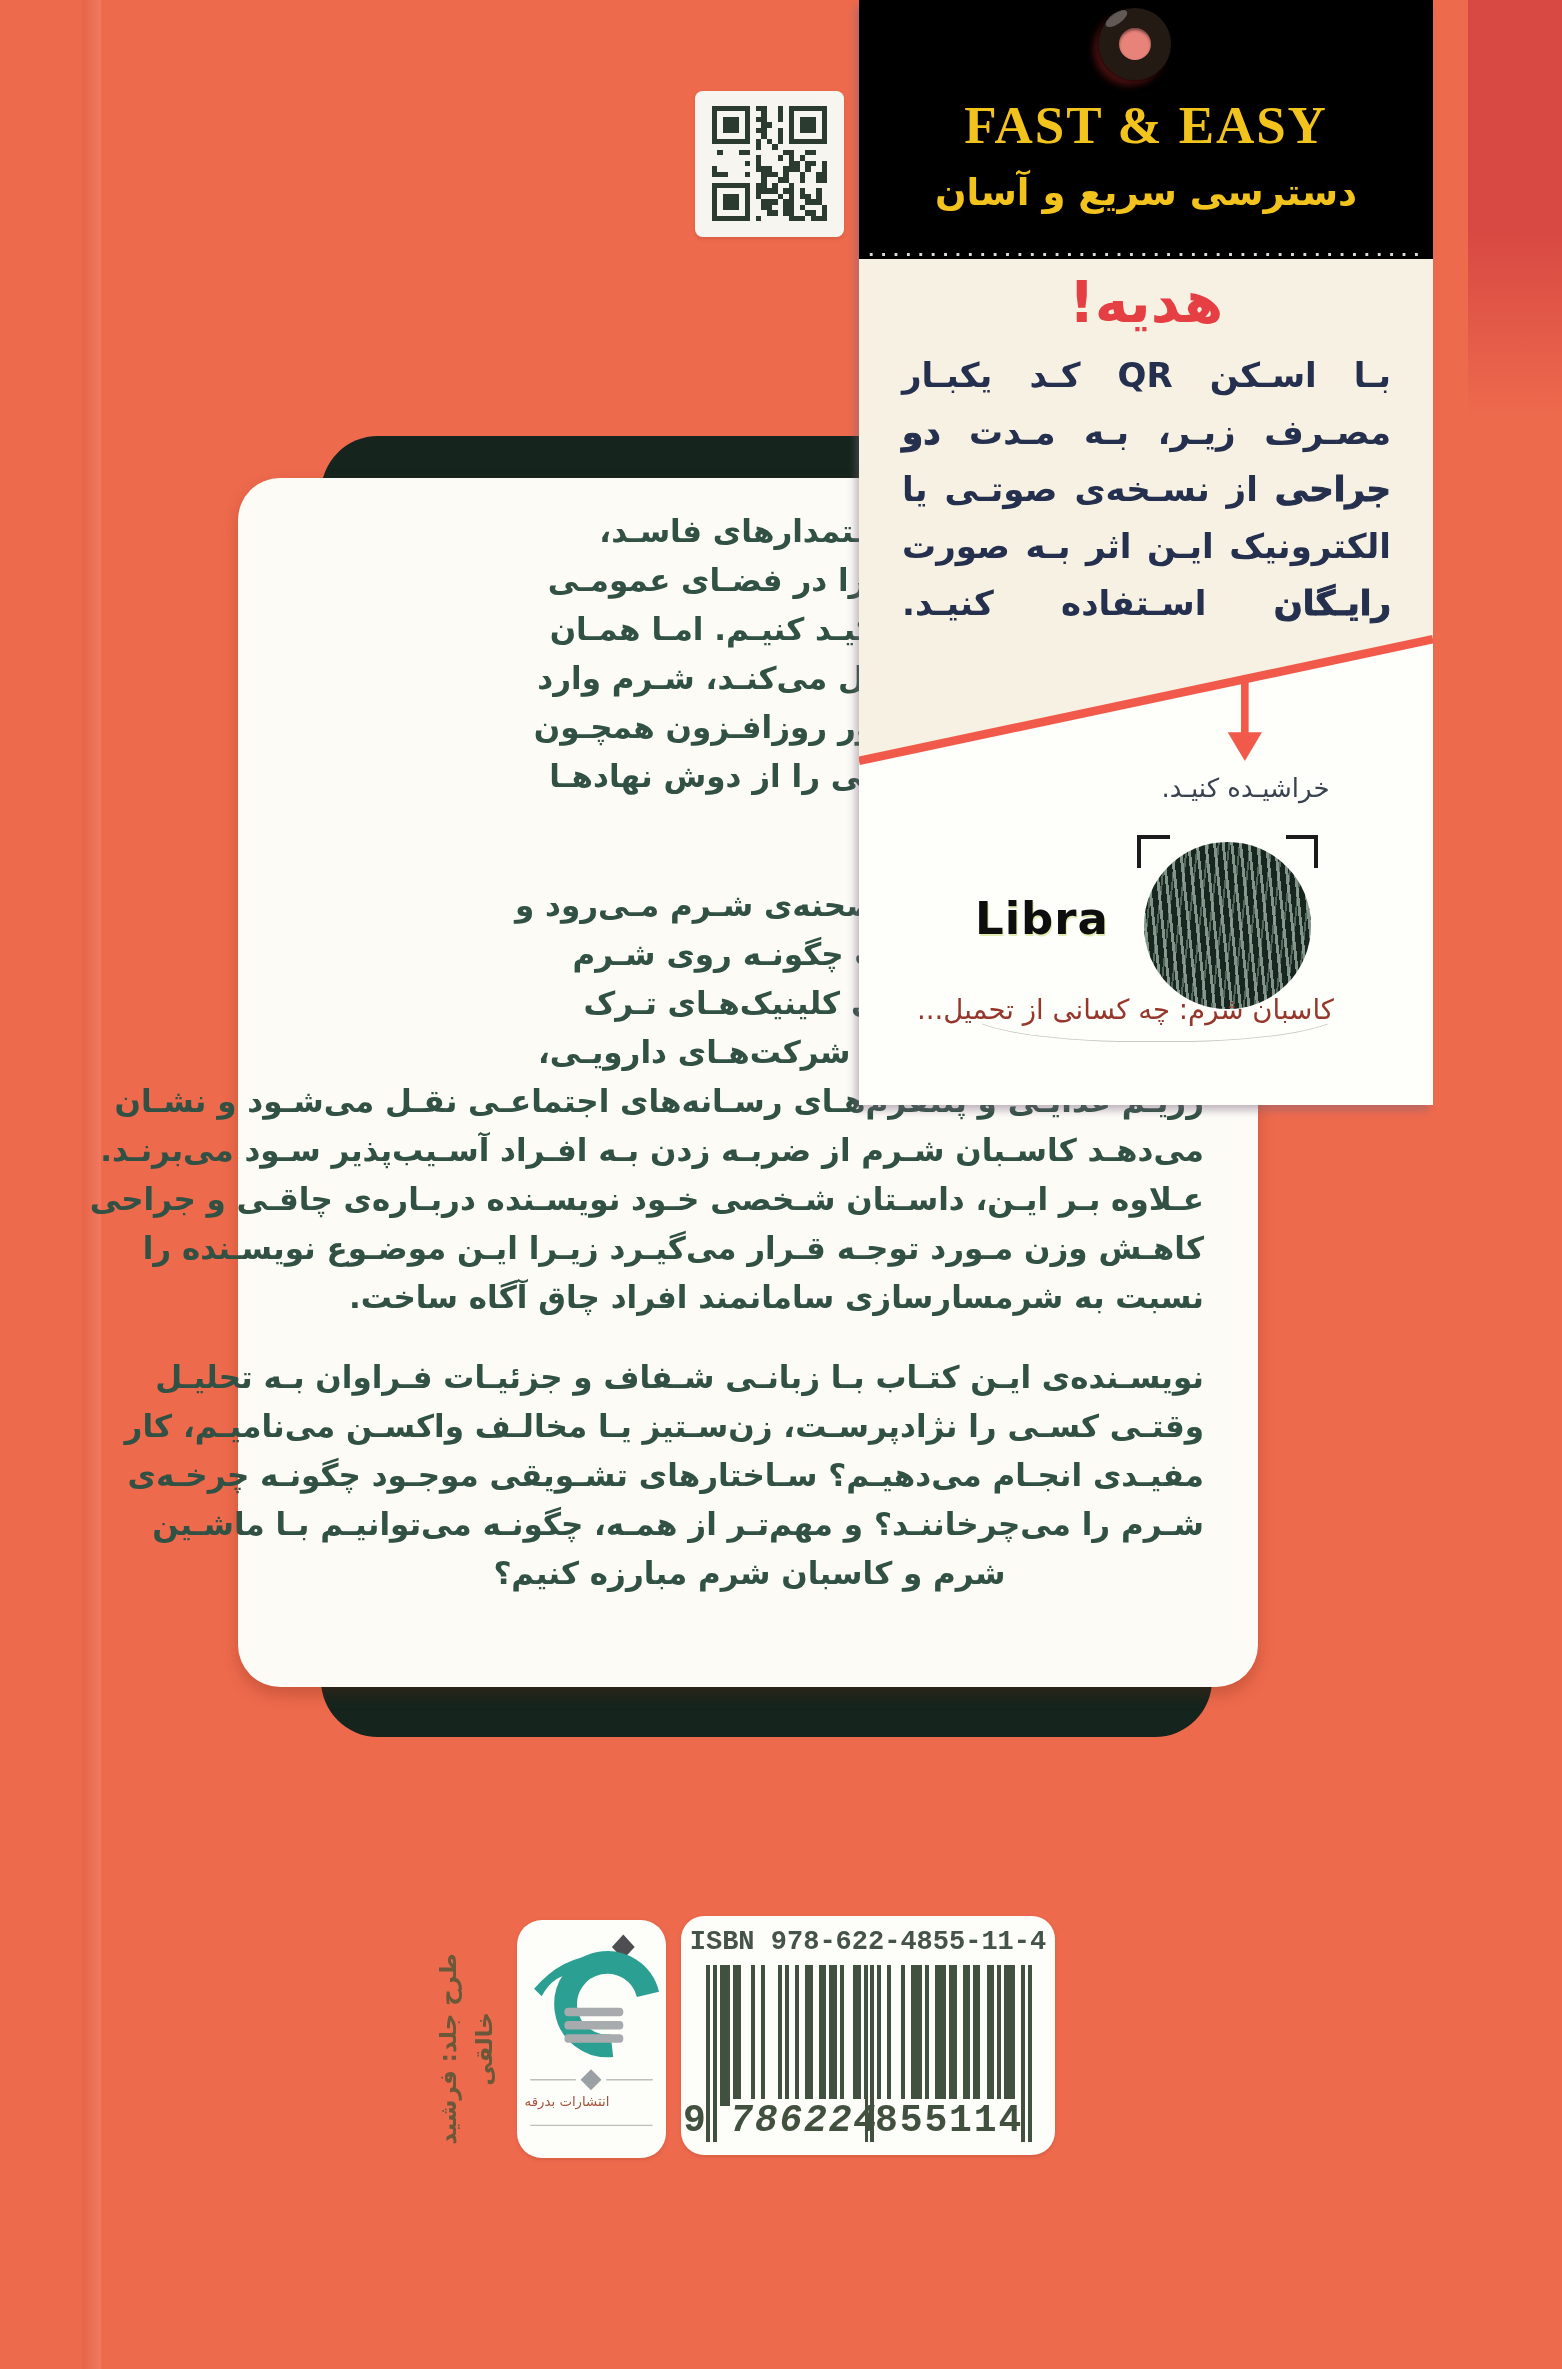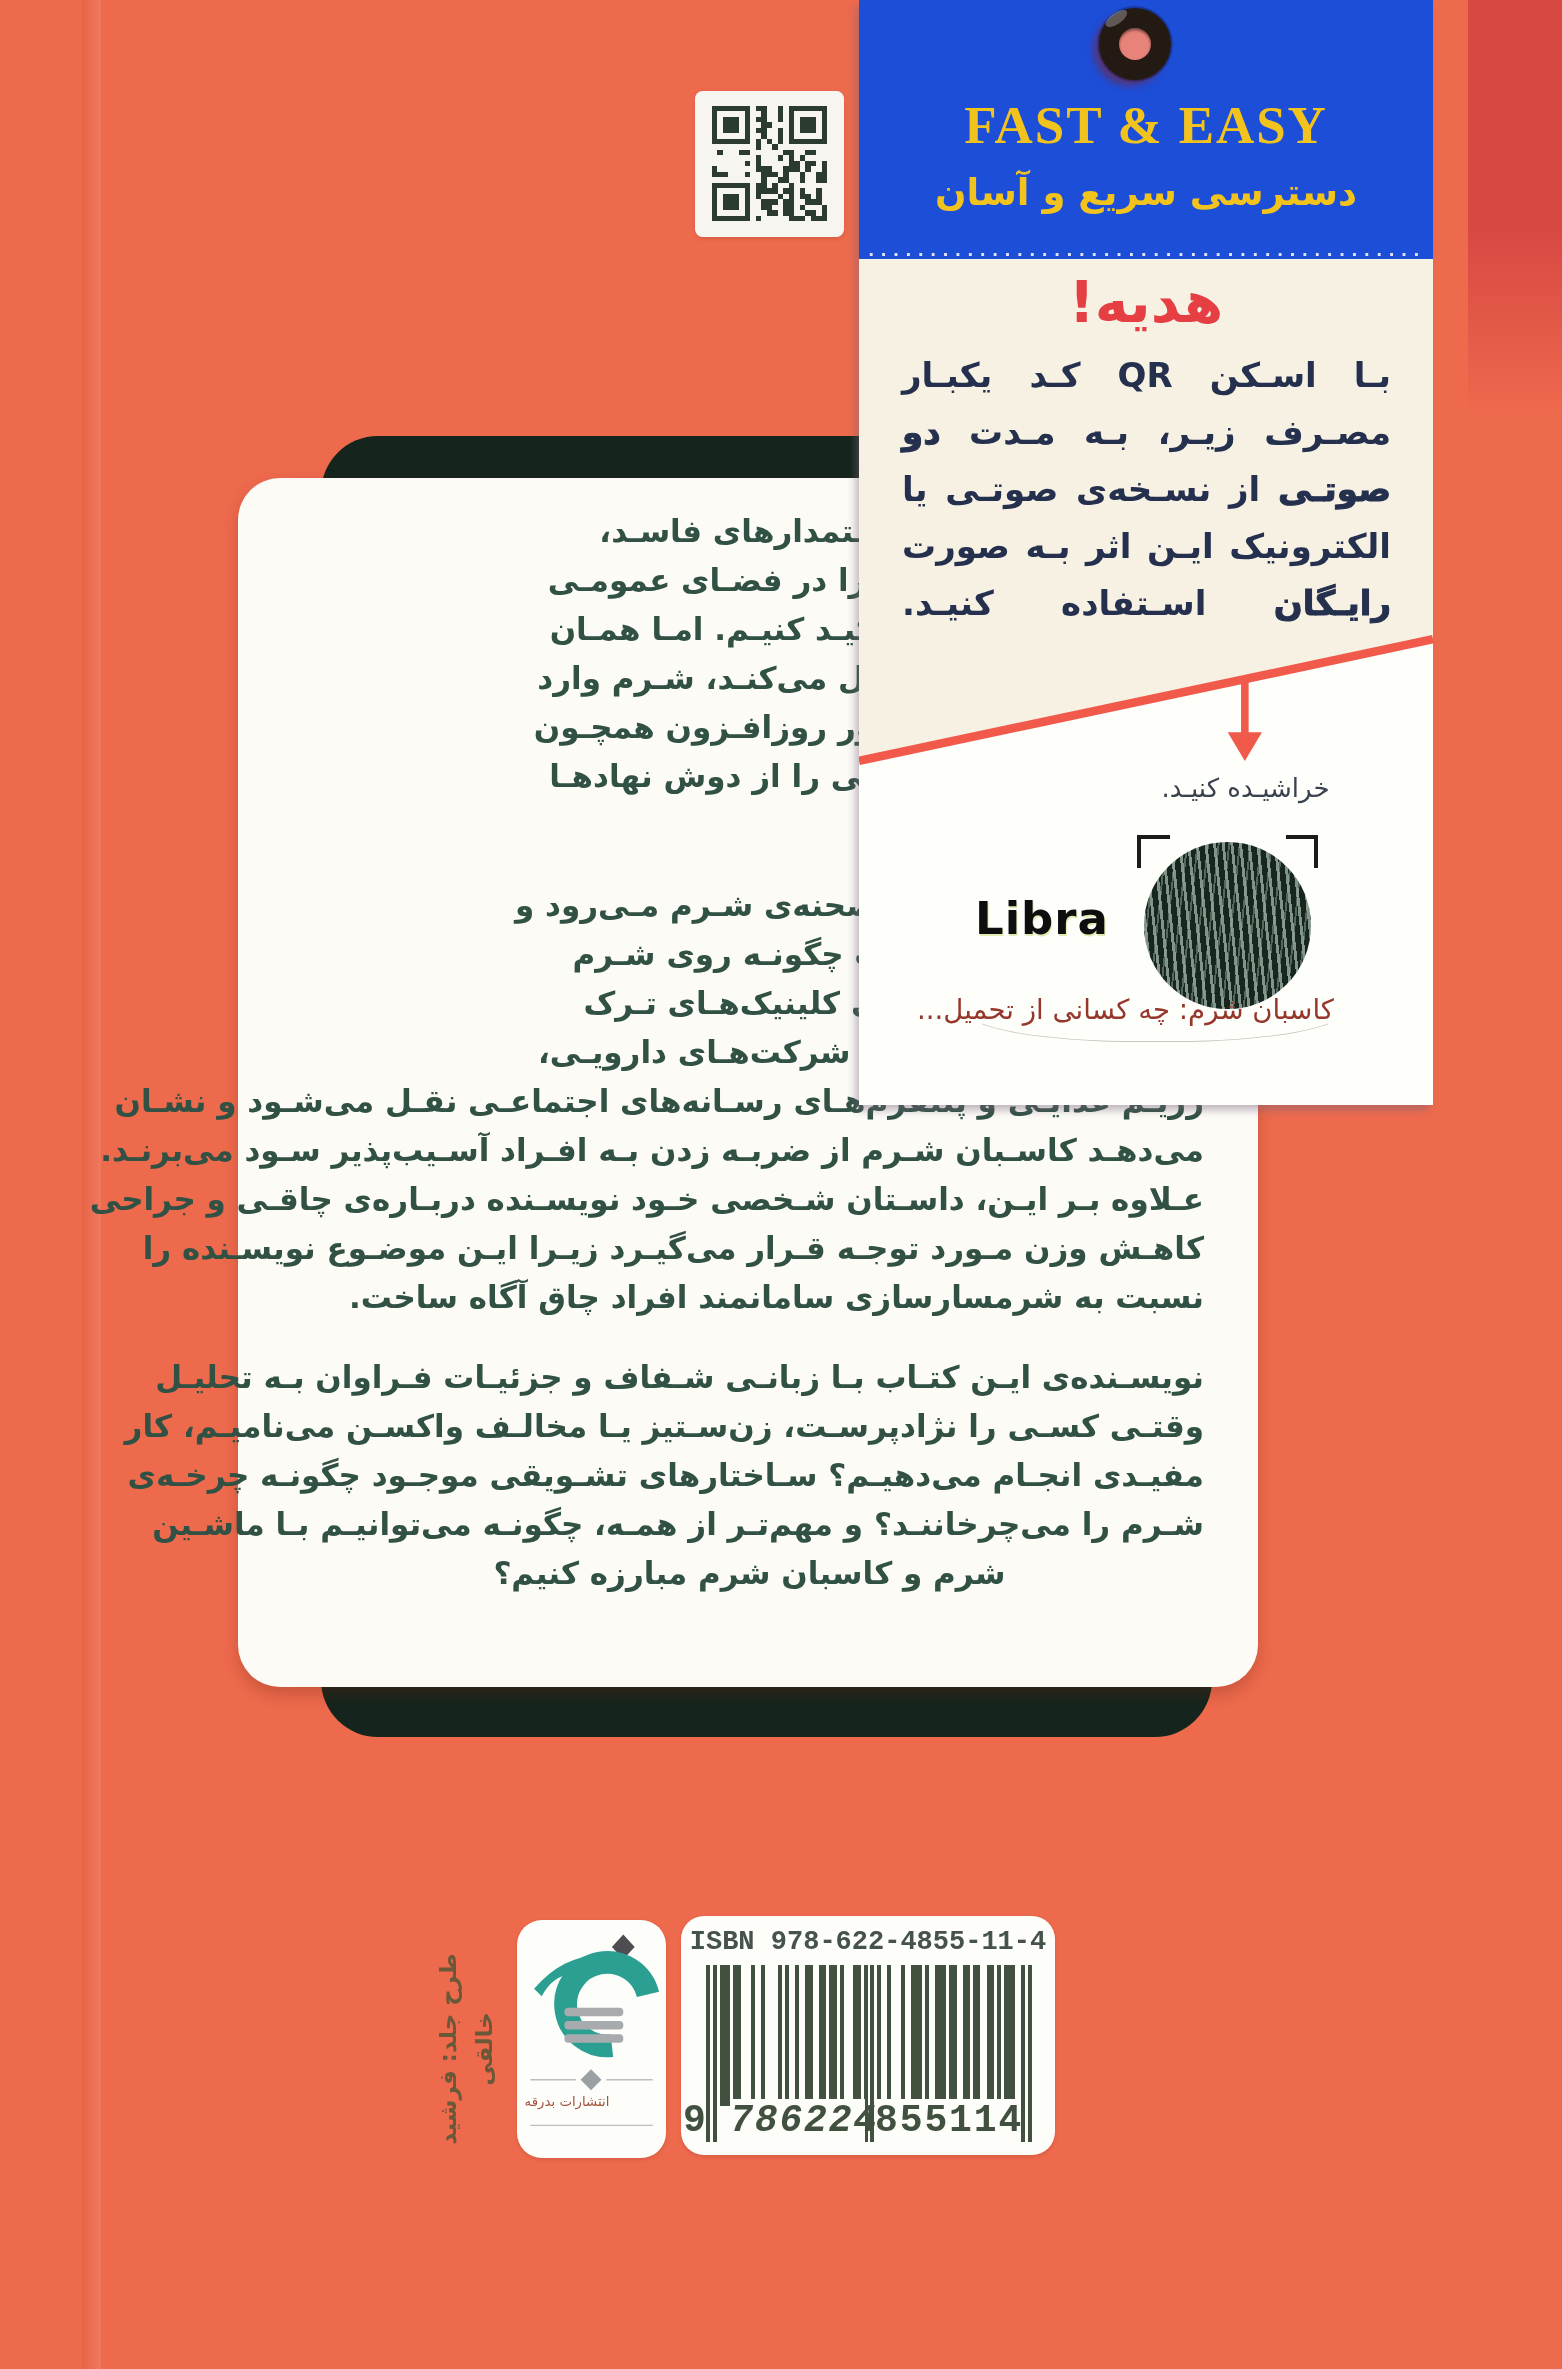--- a/index.html
+++ b/index.html
@@ -25,21 +25,21 @@
   .para{margin:0 0 31px 0;}
   .para:last-child{margin-bottom:0;}
   .line{text-align:justify;text-align-last:justify;white-space:nowrap;}
   .line.cut{width:564px;margin-left:auto;margin-right:0;}
   .line.a-r{text-align:right;text-align-last:right;}
   .line.a-c{text-align:center;text-align-last:center;}
 
   
   .tag{position:absolute;left:859px;top:0;width:574px;height:1105px;background:#fefefb;
     box-shadow:-3.8px 5.7px 7.6px rgba(120,100,125,.45);}
-  .tag-header{position:absolute;left:0;top:0;width:100%;height:259px;background:#1d4ed8;}
+  .tag-header{position:absolute;left:0;top:0;width:100%;height:259px;background:#000000;}
   .perf{position:absolute;left:5.7px;right:5.7px;top:252px;height:4.8px;
     background-image:radial-gradient(circle,rgba(255,255,255,.85) 1.5px,transparent 1.7px);
     background-size:12.4px 4.8px;background-repeat:repeat-x;}
   .eyelet{position:absolute;left:240px;top:7.6px;width:32px;height:32px;border-radius:50%;
     border:20px solid #241a14;background:#e8837a;
     box-shadow:inset 0 1.9px 2.9px rgba(0,0,0,.5), 0 0 0 1.9px rgba(0,0,0,.25), -5.7px 5.7px 7.6px rgba(140,30,30,.5);}
   .eyelet::after{content:"";position:absolute;left:-15px;top:-15px;width:25px;height:11.4px;border-radius:50%;
     background:rgba(255,255,255,.28);transform:rotate(-35deg);}
   .fast-easy{position:absolute;left:0;top:95px;width:100%;text-align:center;color:#f2c31d;
     font-family:"Liberation Serif","DejaVu Serif",serif;font-weight:bold;font-size:53px;letter-spacing:1.9px;}
@@ -146,21 +146,21 @@
       <div class="fast-easy">FAST &amp; EASY</div>
       <div class="tag-sub">دسترسی سریع و آسان</div>
     </div>
     <div class="perf"></div>
     <div class="tag-body">
       <div class="cream"></div>
       <div class="gift-title">هدیه!</div>
       <div class="offer" id="offer">
           <div class="offer-line"><span>بـا اسـکن </span><span>QR</span><span> کـد یکبـار</span></div>
           <div class="offer-line"><span>مصـرف زیـر، بـه مـدت </span><span class="b">دو</span></div>
-          <div class="offer-line"><span class="b">صوتـی</span><span> از نسـخه‌ی صوتـی یا</span></div>
+          <div class="offer-line"><span class="b">جراحی</span><span> از نسـخه‌ی صوتـی یا</span></div>
           <div class="offer-line"><span>الکترونیک ایـن اثر بـه صورت</span></div>
           <div class="offer-line"><span class="b">رایـگان</span><span> اسـتفاده کنیـد.</span></div>
         </div>
       <svg class="tag-svg" viewBox="0 0 604 890">
         <line x1="604" y1="400" x2="0" y2="528" stroke="#f15a4b" stroke-width="9"></line>
         <line x1="406" y1="444" x2="406" y2="502" stroke="#f15a4b" stroke-width="8"></line>
         <polygon points="388,498 424,498 406,528" fill="#f15a4b"></polygon>
       </svg>
       <div class="scratch-hint">خراشیـده کنیـد.</div>
       <div class="scratch-wrap">

